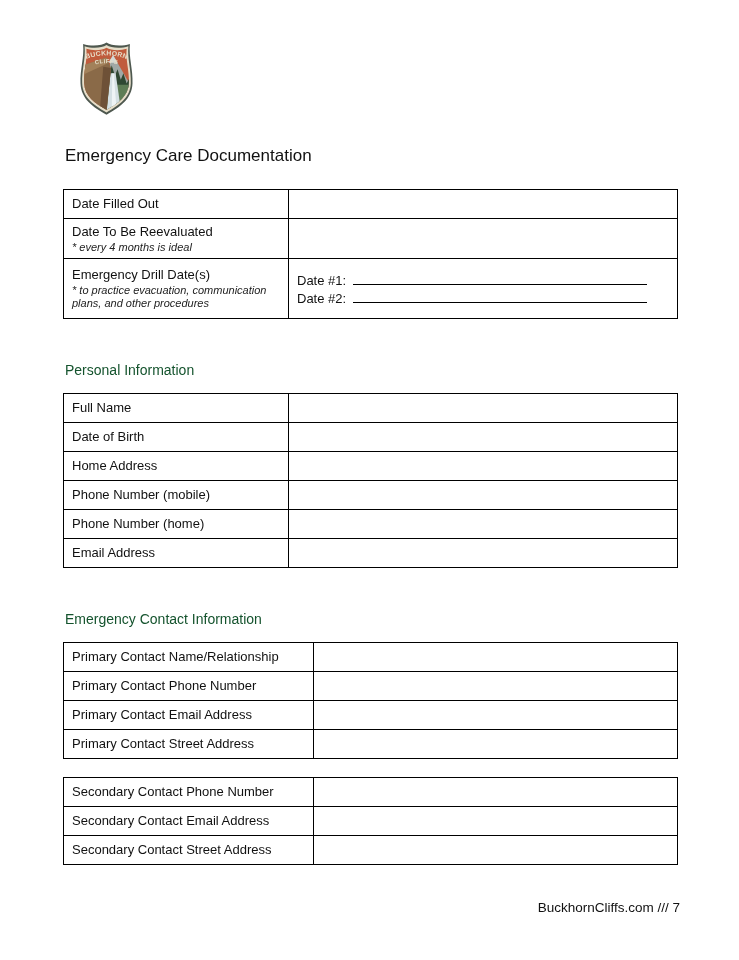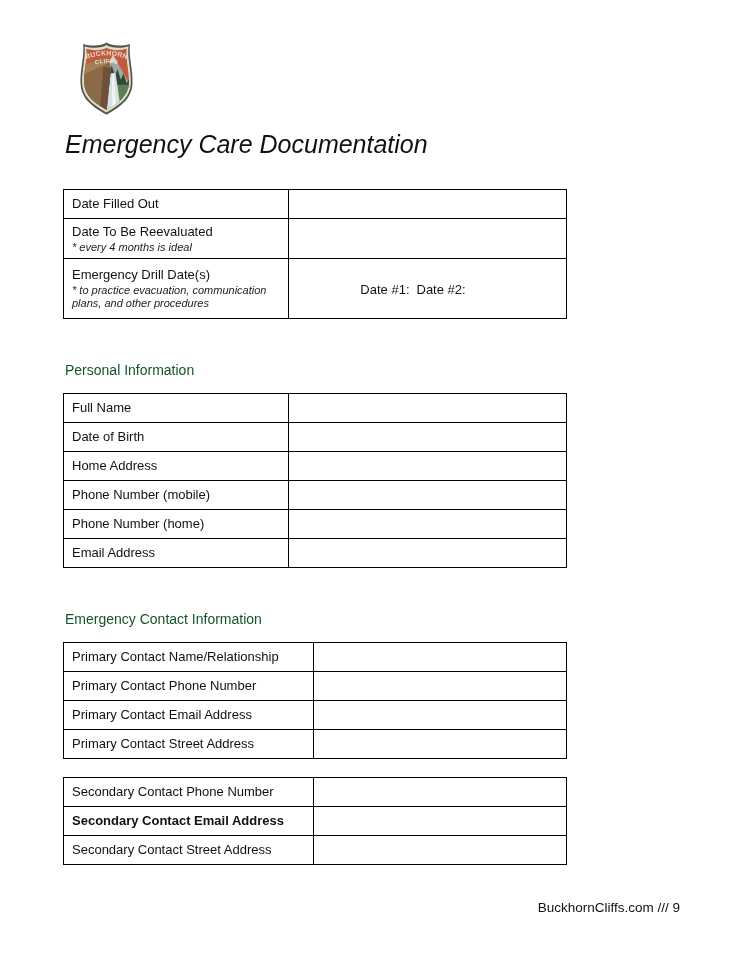--- a/index.html
+++ b/index.html
@@ -15,39 +15,38 @@
   .logo {
     position: absolute;
     left: 74px;
     top: 40px;
     width: 65px;
     height: 78px;
   }
   .page-title {
     position: absolute;
     left: 65px;
-    top: 132px;
-    font-size: 25px;
+    top: 144px;
+    font-size: 17px;
     line-height: 24px;
     color: #111;
     white-space: nowrap;
-    font-style: italic;
   }
   .section-heading {
     position: absolute;
     left: 65px;
     font-size: 14px;
     line-height: 20px;
     color: #14532d;
     white-space: nowrap;
   }
   table.form-table {
     position: absolute;
     left: 63px;
-    width: 504px;
+    width: 615px;
     border-collapse: collapse;
     table-layout: fixed;
   }
   table.form-table td {
     border: 1.5px solid #000;
     padding: 0 8px;
     font-size: 13px;
     line-height: 16px;
     vertical-align: middle;
     color: #111;
@@ -56,21 +55,21 @@
   td.value-cell { background: #fff; }
   .cell-note {
     font-size: 11px;
     line-height: 13px;
     font-style: italic;
     color: #222;
     margin-top: 1px;
   }
   .date-lines {
     display: flex;
-    flex-direction: row;
+    flex-direction: column;
     justify-content: center;
     padding-right: 22px;
   }
   .date-line {
     display: flex;
     align-items: baseline;
     gap: 7px;
     font-size: 13px;
   }
   .date-line .write-line {
@@ -228,26 +227,26 @@
   <table class="form-table" style="top:777px;">
     <colgroup>
         <col style="width:250px">
         <col>
       </colgroup>
     <tbody>
     <tr style="height:29px;">
       <td class="label-cell">Secondary Contact Phone Number</td>
       <td class="value-cell"></td>
     </tr>
-    <tr style="height:29px;font-weight:bold;">
+    <tr style="height:29px;">
       <td class="label-cell">Secondary Contact Email Address</td>
       <td class="value-cell"></td>
     </tr>
     <tr style="height:29px;">
       <td class="label-cell">Secondary Contact Street Address</td>
       <td class="value-cell"></td>
     </tr>
   </tbody>
     </table>
 
-  <div class="footer">BuckhornCliffs.com /// 9</div>
+  <div class="footer">BuckhornCliffs.com /// 7</div>
 
 </div>
 
 </body></html>

